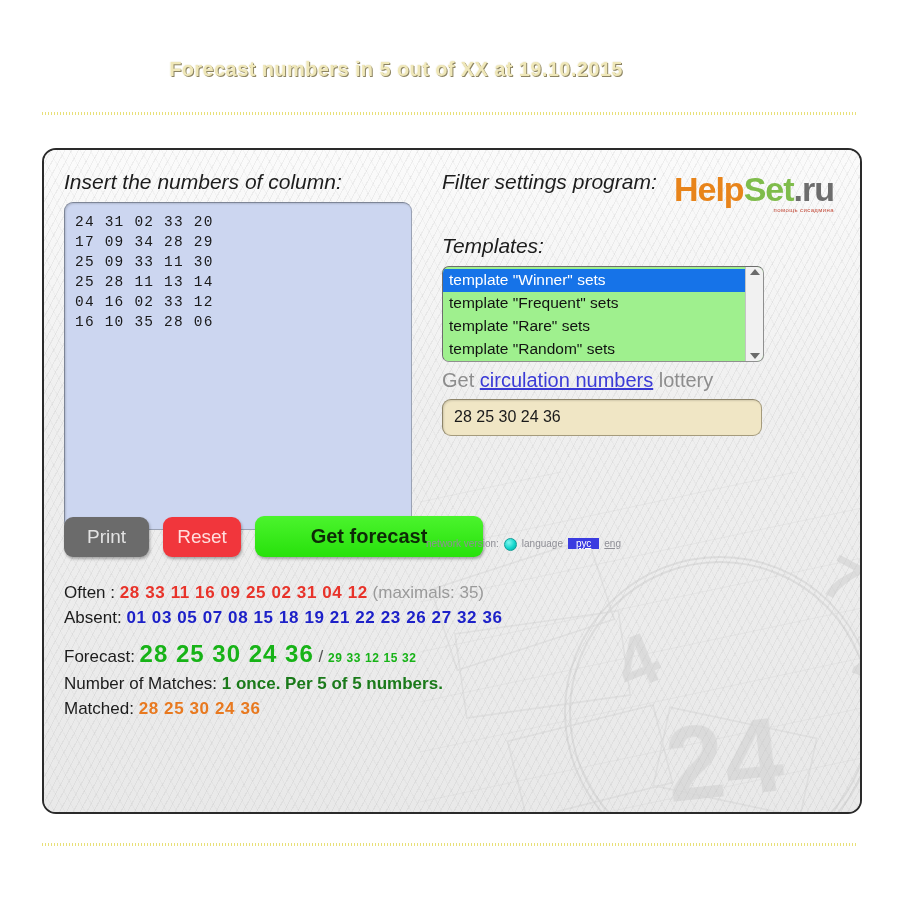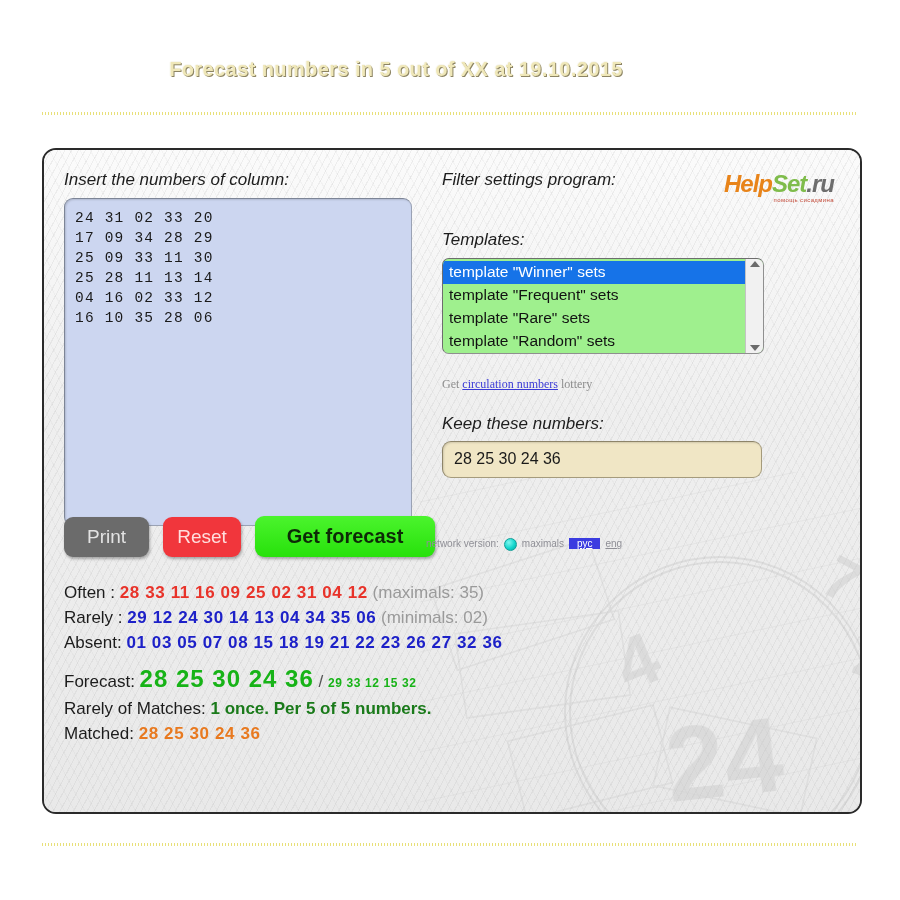--- a/index.html
+++ b/index.html
@@ -72,21 +72,21 @@
     right: -30px; bottom: -60px;
     width: 470px; height: 400px;
     pointer-events: none;
     opacity: 0.55;
   }
 
   
   .lbl {
     font-family: "Liberation Sans", sans-serif;
     font-style: italic;
-    font-size: 17px;
+    font-size: 21px;
     color: #1d1d1d;
   }
   .col-left { position: absolute; left: 20px; top: 20px; width: 370px; }
   .textarea-box {
     margin-top: 8px;
     width: 348px; height: 328px;
     background: #ccd6f0;
     border: 1px solid #9aa2b4;
     border-top-color: #7d8596;
     border-left-color: #7d8596;
@@ -114,21 +114,21 @@
     font-family: "Liberation Sans", sans-serif;
     font-size: 19px;
     padding: 9px 0;
     text-align: center;
     cursor: pointer;
     box-shadow: 1px 2px 3px rgba(0,0,0,0.30);
   }
   .btn-print { width: 85px; background: #6b6b6b; color: #e3e3e3; }
   .btn-reset { width: 78px; background: #f1363c; color: #ffdede; }
   .btn-forecast {
-    width: 180px; background: #36ea18; color: #0d2a07;
+    width: 228px; background: #36ea18; color: #0d2a07;
     font-weight: bold; font-size: 20px;
     background-image: linear-gradient(180deg,#4bf42d 0%, #27e10b 100%);
   }
 
   
   .netline {
     position: absolute; left: 382px; top: 388px;
     display: flex; align-items: flex-start; gap: 5px;
     font-family: "Liberation Sans", sans-serif;
     font-size: 10px;
@@ -149,21 +149,21 @@
   
   .col-right { position: absolute; left: 398px; top: 20px; width: 400px; }
   .logo {
     position: absolute; right: 8px; top: 2px;
     text-align: right;
     line-height: 1;
     user-select: none;
   }
   .logo-main {
     font-family: "Liberation Sans", sans-serif;
-    font-size: 24px; font-weight: bold; font-style: italic;
+    font-size: 34px; font-weight: bold; 
     letter-spacing: -1px;
   }
   .logo-help { color: #e8841a; }
   .logo-set  { color: #7fbc4b; }
   .logo-ru   { color: #6d6d6d; }
   .logo-sub {
     font-family: "Liberation Sans", sans-serif;
     font-size: 6px; color: #c34b3a; letter-spacing: 0.4px;
     margin-top: 1px;
   }
@@ -198,23 +198,23 @@
     align-items: center; padding: 2px 0;
   }
   .sb-arrow {
     width: 0; height: 0; border-left: 5px solid transparent;
     border-right: 5px solid transparent;
   }
   .sb-up { border-bottom: 6px solid #6b6b6b; }
   .sb-down { border-top: 6px solid #6b6b6b; }
 
   .circ-line {
-    margin-top: 23px;
-    font-family: Liberation Serif, serif;
-    font-size: 12px; color: #8d8d8d;
+    margin-top: 7px;
+    font-family: Liberation Sans, sans-serif;
+    font-size: 20px; color: #8d8d8d;
   }
   .circ-link { color: #3a3ad6; text-decoration: underline; }
 
   .keep-label { margin-top: 22px; }
   .keep-box {
     margin-top: 7px;
     width: 320px; height: 37px;
     background: #f0e6c5;
     border: 1px solid #a59b7c;
     border-top-color: #8d8469; border-left-color: #8d8469;
@@ -300,21 +300,21 @@
 
     <div class="buttons">
       <div class="btn btn-print">Print</div>
       <div class="btn btn-reset">Reset</div>
       <div class="btn btn-forecast">Get forecast</div>
     </div>
 
     <div class="netline">
       <span>network version:</span>
       <span class="net-dot"></span>
-      <span>maximals</span>
+      <span>language</span>
       <span class="lang-rus">рус</span>
       <span class="lang-eng">eng</span>
     </div>
 
     <div class="col-right">
       <div class="lbl">Filter settings program:</div>
 
       <div class="logo">
         <div class="logo-main">
           <span class="logo-help">Help</span><span class="logo-set">Set</span><span class="logo-ru">.ru</span>
@@ -334,52 +334,46 @@
         <div class="scrollbar">
           <span class="sb-arrow sb-up"></span>
           <span class="sb-arrow sb-down"></span>
         </div>
       </div>
 
       <div class="circ-line">
         <span>Get </span><span class="circ-link">circulation numbers</span><span> lottery</span>
       </div>
 
-      <div class="lbl keep-label">Keep these numbers:</div>
       <div class="keep-box">28 25 30 24 36</div>
     </div>
 
     <div class="results">
 
       <div class="res-row">
         <span>Often :</span>
         <span class="nums-red">28 33 11 16 09 25 02 31 04 12</span>
         <span class="dim">(maximals: 35)</span>
       </div>
 
-      <div class="res-row">
-        <span>Rarely :</span>
-        <span class="nums-blue">29 12 24 30 14 13 04 34 35 06</span>
-        <span class="dim">(minimals: 02)</span>
-      </div>
 
       <div class="res-row">
         <span>Absent:</span>
         <span class="nums-blue">01 03 05 07 08 15 18 19 21 22 23 26 27 32 36</span>
       </div>
 
       <div class="res-row res-forecast">
         <span>Forecast:</span>
         <span class="nums-fc-big">28 25 30 24 36</span>
         <span class="slash">/</span>
         <span class="nums-fc-small">29 33 12 15 32</span>
       </div>
 
       <div class="res-row">
-        <span>Rarely of Matches:</span>
+        <span>Number of Matches:</span>
         <span class="matches-green">1 once. Per 5 of 5 numbers.</span>
       </div>
 
       <div class="res-row">
         <span>Matched:</span>
         <span class="nums-orange">28 25 30 24 36</span>
       </div>
     </div>
 
   </div>

